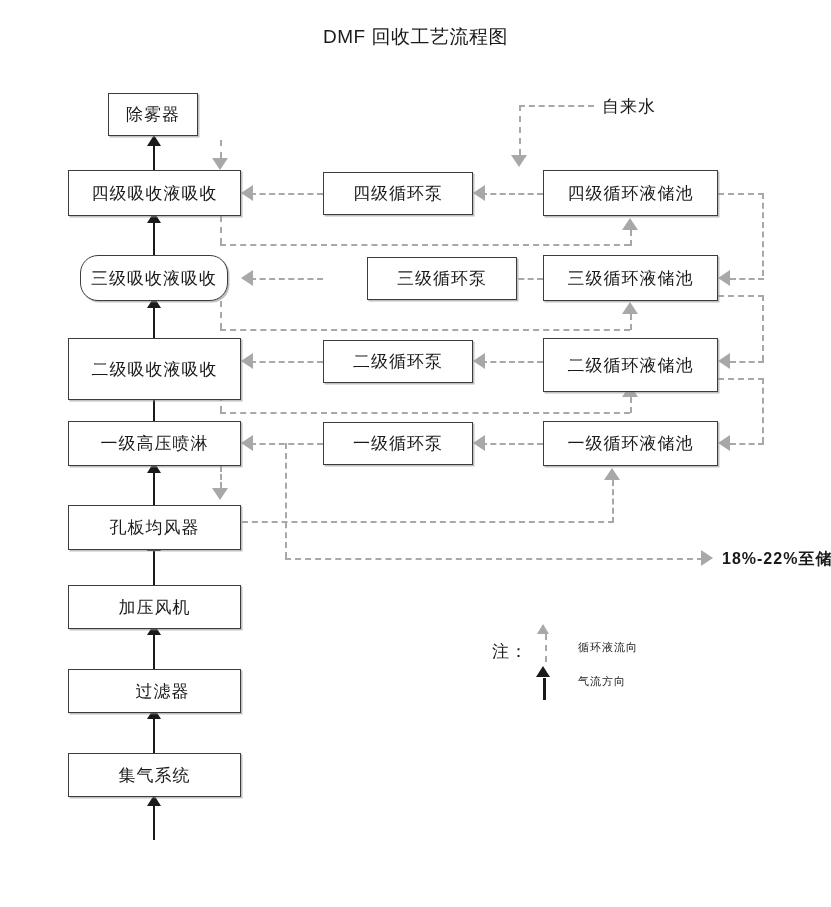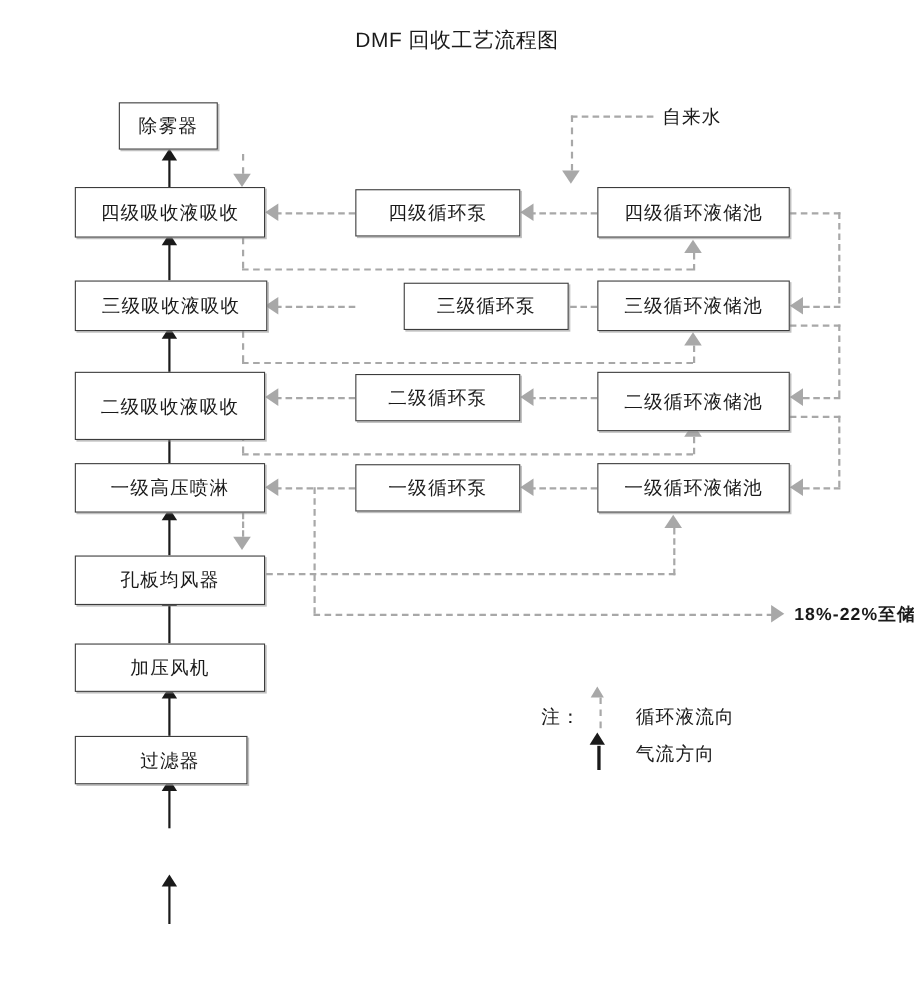--- a/index.html
+++ b/index.html
@@ -111,21 +111,21 @@
   }
   .legend-title {
     position: absolute;
     font-size: 17px;
     color: #1a1a1a;
     letter-spacing: 1px;
     z-index: 6;
   }
   .legend-text {
     position: absolute;
-    font-size: 17px;
+    font-size: 11px;
     color: #1a1a1a;
     letter-spacing: 1px;
     white-space: nowrap;
     z-index: 6;
   }
 </style>
 </head>
 <body>
 
 <div id="canvas">
@@ -228,26 +228,27 @@
   <div class="dh" style="left:730px; top:443px; width:34px;"></div>
   <div class="da-left" style="left:718px; top:435px;"></div>
 
   <div class="dv" style="left:285px; top:443px; height:115px;"></div>
   <div class="dh" style="left:285px; top:558px; width:418px;"></div>
   <div class="da-right" style="left:701px; top:550px;"></div>
   <div class="free-label bold-label" style="left:722px; top:549px;">18%-22%至储罐</div>
 
   <div class="node" style="left:108px; top:93px; width:90px; height:43px;">除雾器</div>
   <div class="node" style="left:68px; top:170px; width:173px; height:46px;">四级吸收液吸收</div>
-  <div class="node" style="left:68px; top:255px; width:175px; height:46px;">三级吸收液吸收</div>
+  <div class="node" style="left:80px; top:255px; width:148px; height:46px;border-radius:18px;">三级吸收液吸收</div>
   <div class="node" style="left:68px; top:338px; width:173px; height:62px;">二级吸收液吸收</div>
   <div class="node" style="left:68px; top:421px; width:173px; height:45px;">一级高压喷淋</div>
   <div class="node" style="left:68px; top:505px; width:173px; height:45px;">孔板均风器</div>
   <div class="node" style="left:68px; top:585px; width:173px; height:44px;">加压风机</div>
-  <div class="node" style="left:68px; top:669px; width:157px; height:44px;padding-left:16px;">过滤器</div>
+  <div class="node" style="left:68px; top:669px; width:173px; height:44px;padding-left:16px;">过滤器</div>
+  <div class="node" style="left:68px; top:753px; width:173px; height:44px;">集气系统</div>
 
   <div class="node" style="left:323px; top:172px; width:150px; height:43px;">四级循环泵</div>
   <div class="node" style="left:323px; top:257px; width:150px; height:43px;margin-left:44px;">三级循环泵</div>
   <div class="node" style="left:323px; top:340px; width:150px; height:43px;">二级循环泵</div>
   <div class="node" style="left:323px; top:422px; width:150px; height:43px;">一级循环泵</div>
 
   <div class="node" style="left:543px; top:170px; width:175px; height:46px;">四级循环液储池</div>
   <div class="node" style="left:543px; top:255px; width:175px; height:46px;">三级循环液储池</div>
   <div class="node" style="left:543px; top:338px; width:175px; height:54px;">二级循环液储池</div>
   <div class="node" style="left:543px; top:421px; width:175px; height:45px;">一级循环液储池</div>

